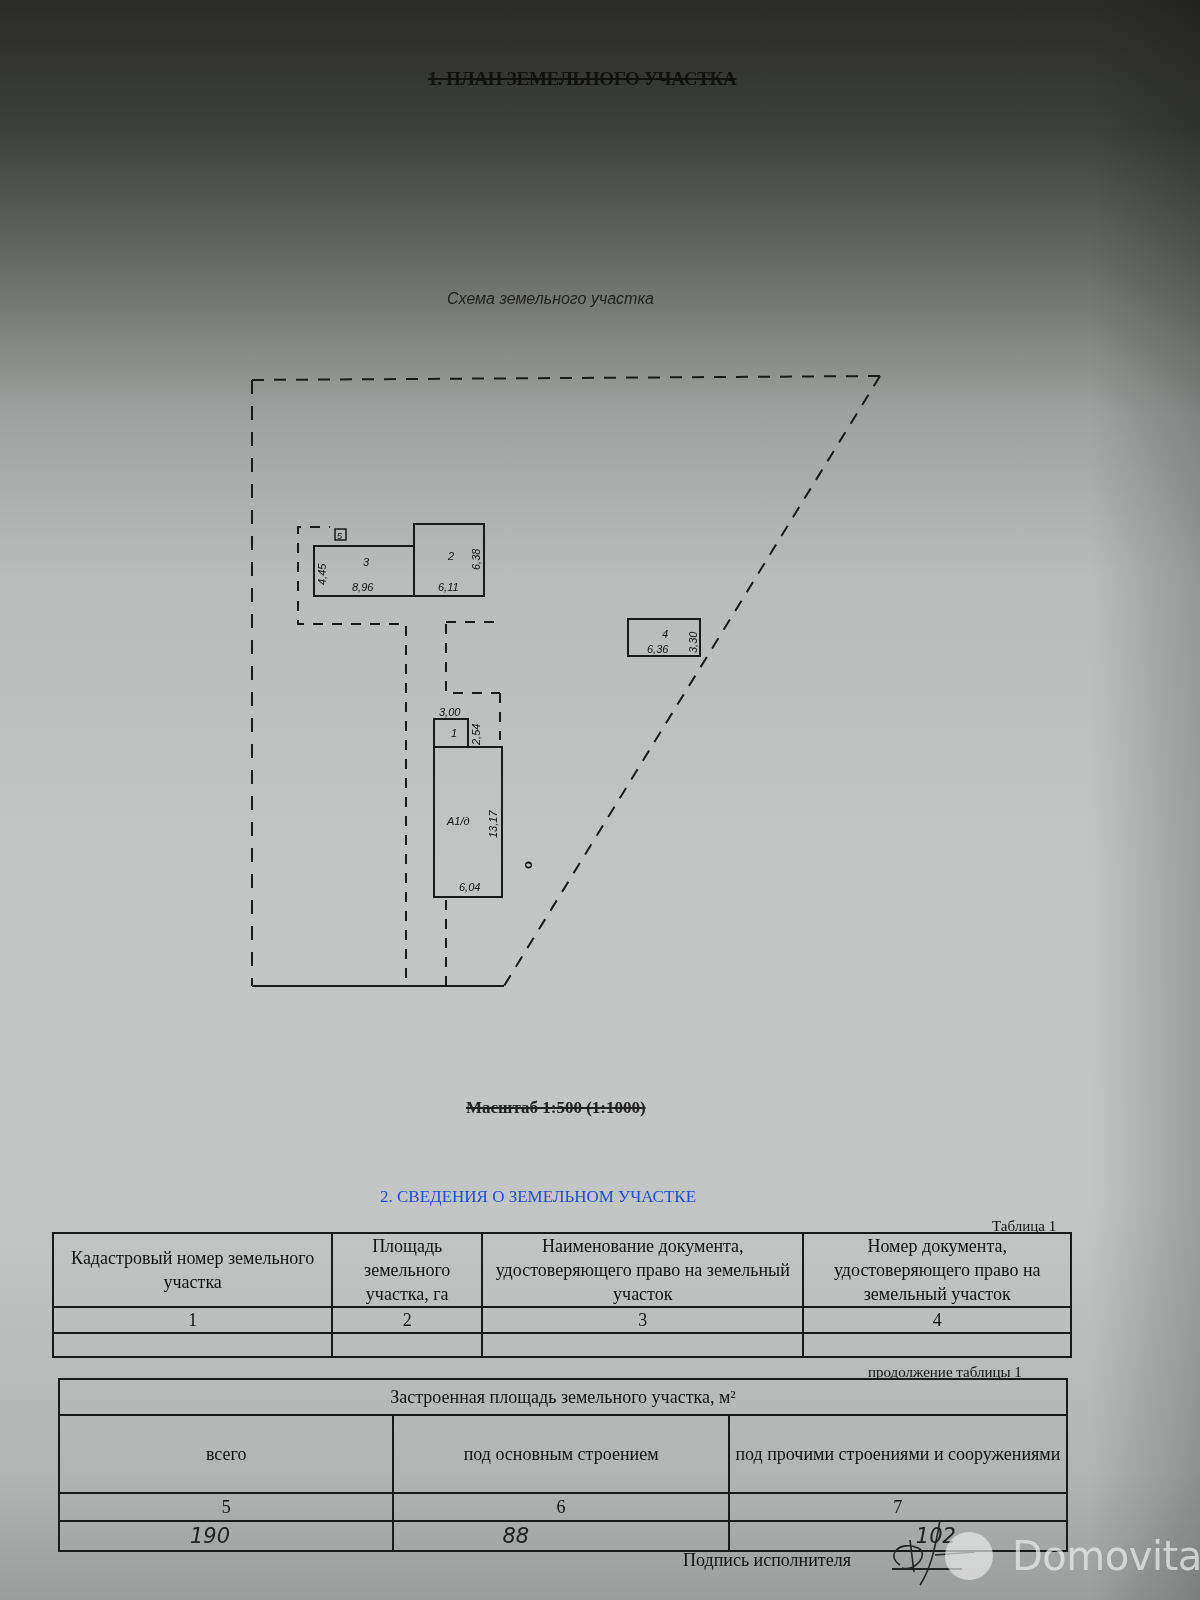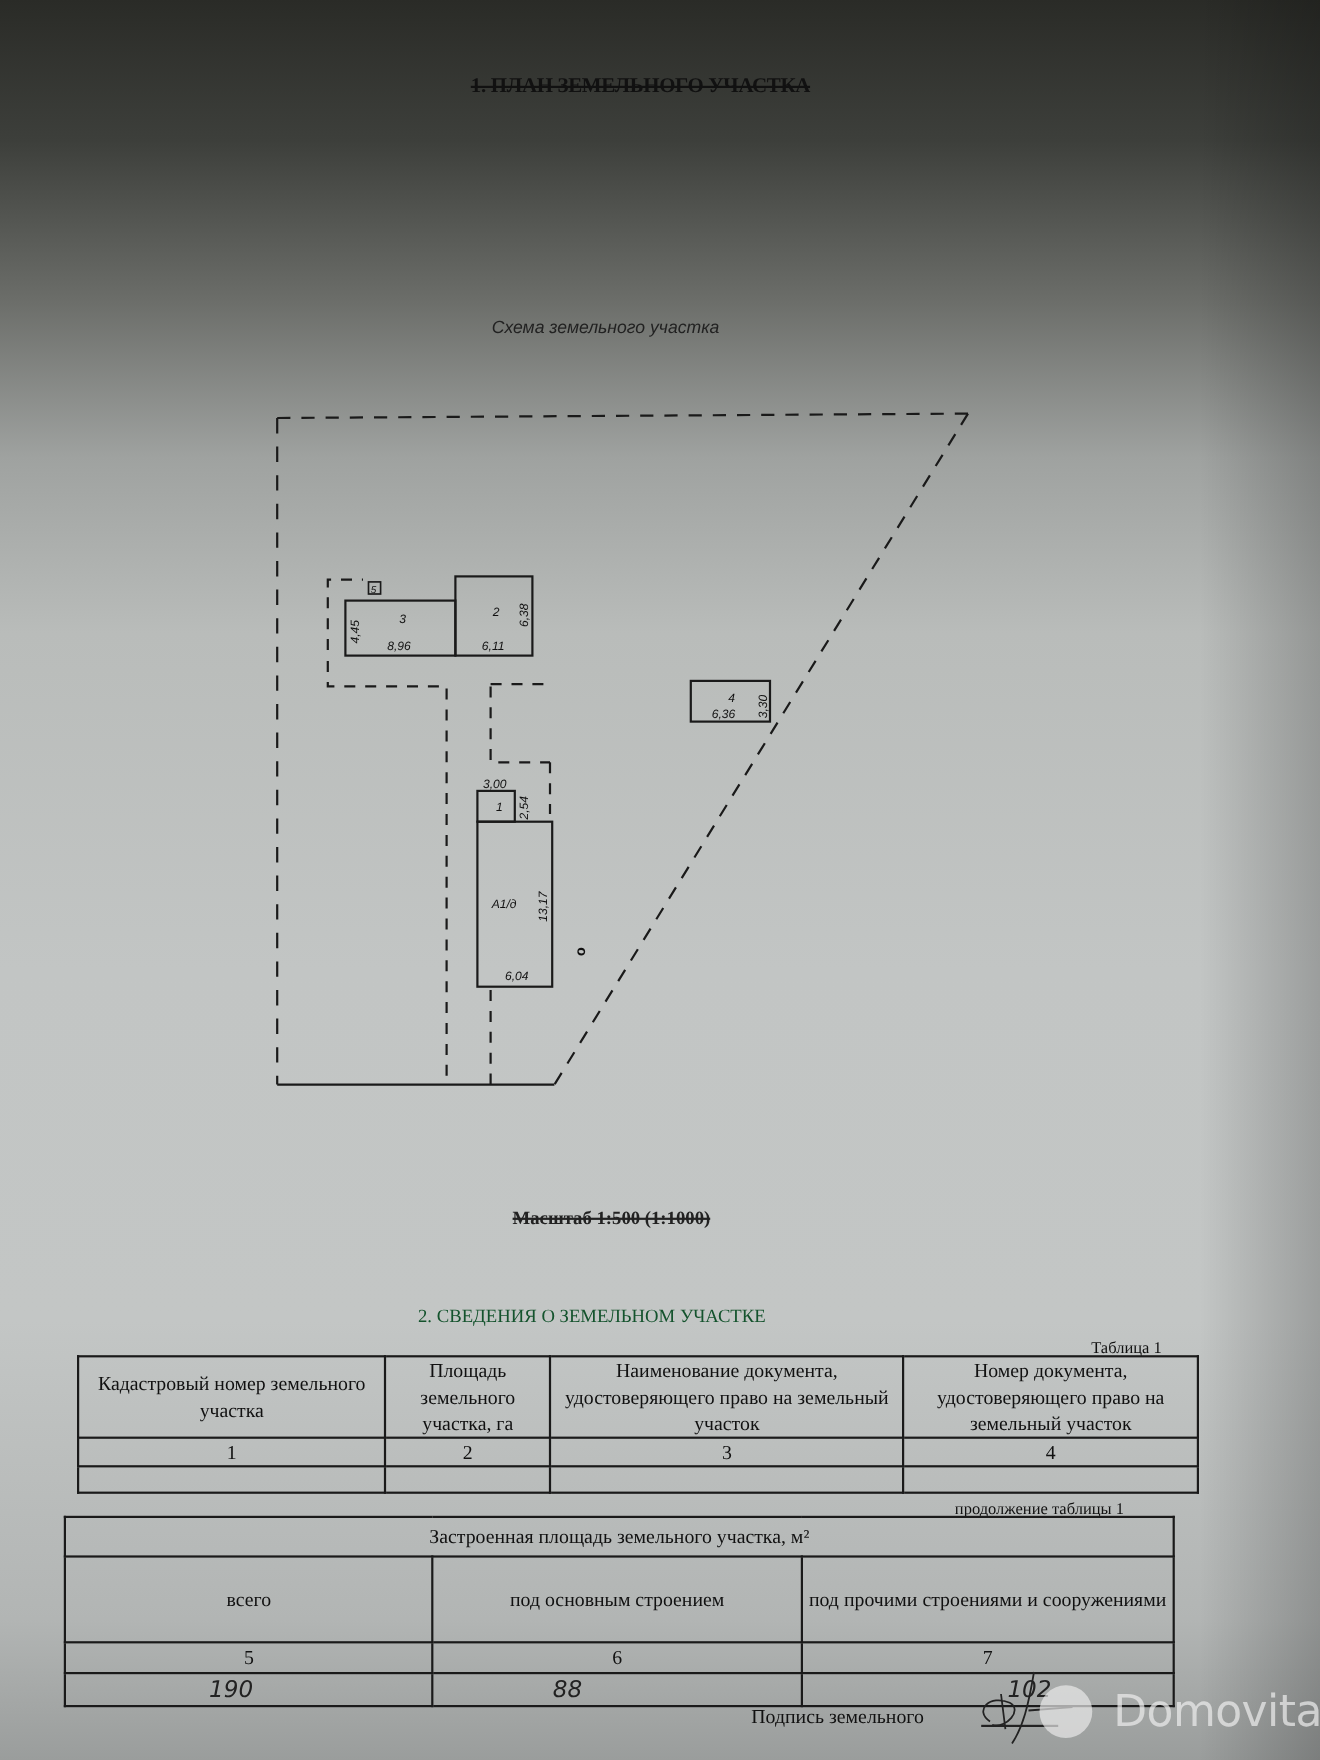--- a/index.html
+++ b/index.html
@@ -14,26 +14,26 @@
     background: linear-gradient(90deg, rgba(0,0,0,0) 0%, rgba(0,0,0,0.12) 60%, rgba(0,0,0,0.2) 100%);
     pointer-events: none;
   }
   .abs { position: absolute; }
   .strike { text-decoration: line-through; text-decoration-thickness: 2px; }
   #plan-title { left: 428px; top: 68px; font-size: 19px; font-weight: bold; letter-spacing: -0.3px; color: #111; }
   #scheme-title { left: 447px; top: 290px; font-family: "Liberation Sans", sans-serif; font-style: italic; font-size: 16px; color: #222; }
   svg#plot { position: absolute; left: 0; top: 0; }
   .lbl { font-family: "Liberation Sans", sans-serif; font-style: italic; font-size: 11px; fill: #111; }
   #scale { left: 466px; top: 1098px; font-size: 17px; font-weight: bold; color: #222; }
-  #section2 { left: 380px; top: 1187px; font-size: 17px; color: #14532d; }
+  #section2 { left: 380px; top: 1187px; font-size: 17px; color: #1d4ed8; }
   #table1-caption { left: 992px; top: 1218px; font-size: 15px; }
   #cont-caption { left: 868px; top: 1364px; font-size: 15px; }
   table.doc { position: absolute; border-collapse: collapse; font-family: "Liberation Serif", serif; font-size: 18px; color: #111; }
   table.doc td { border: 2px solid #1a1a1a; text-align: center; vertical-align: middle; padding: 0 4px; line-height: 24px; }
-  #table1 { left: 52px; top: 1232px; width: 1020px; margin-left: 18px; }
+  #table1 { left: 52px; top: 1232px; width: 1020px; }
   #table2 { left: 58px; top: 1378px; width: 1010px; }
   .hand { font-family: "DejaVu Sans", sans-serif; font-style: italic; font-size: 21px; color: #222; }
   #signature-label { left: 683px; top: 1550px; font-size: 18px; }
   #sig-line { left: 892px; top: 1568px; width: 70px; height: 0; border-top: 2px solid #222; }
   #watermark { left: 945px; top: 1532px; display: flex; align-items: center; gap: 19px; opacity: 0.85; }
   #watermark .wm-circle { width: 48px; height: 48px; border-radius: 50%; background: rgba(235,235,235,0.8); }
   #watermark .wm-text { font-family: "DejaVu Sans", sans-serif; font-size: 40px; color: rgba(235,235,235,0.85); letter-spacing: -0.5px; }
 </style>
 </head>
 <body>
@@ -147,21 +147,21 @@
     <td>7</td>
   </tr>
   <tr style="height:30px">
     <td class="hand" style="text-align:left;padding-left:130px">190</td>
     <td class="hand" style="text-align:left;padding-left:108px">88</td>
     <td class="hand" style="text-align:center;padding-left:80px">102</td>
   </tr>
 </tbody>
   </table>
 
-<div id="signature-label" class="abs">Подпись земельного</div>
+<div id="signature-label" class="abs">Подпись исполнителя</div>
 <div id="sig-line" class="abs"></div>
 <svg class="abs" style="left:880px;top:1510px" width="110" height="80">
   <path d="M20,55 C5,45 20,30 38,38 C50,44 35,62 22,58 M30,30 L34,62 M60,10 C55,40 50,60 40,75 M55,45 L95,42" stroke="#222" stroke-width="1.6" fill="none"></path>
 </svg>
 
 <div id="watermark" class="abs">
   <div class="wm-circle"></div>
   <div class="wm-text">Domovita</div>
 </div>
 

